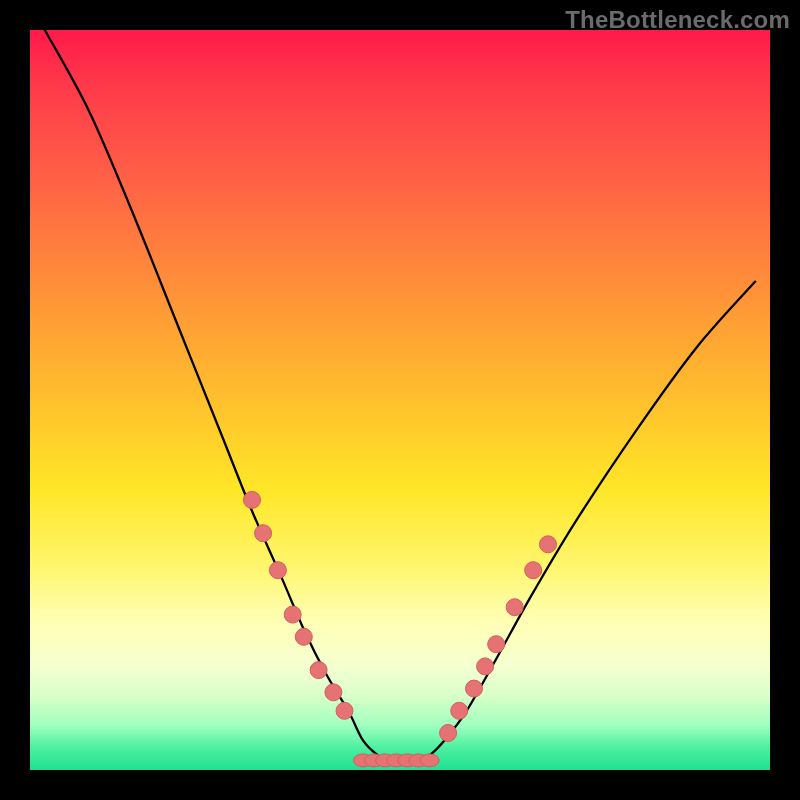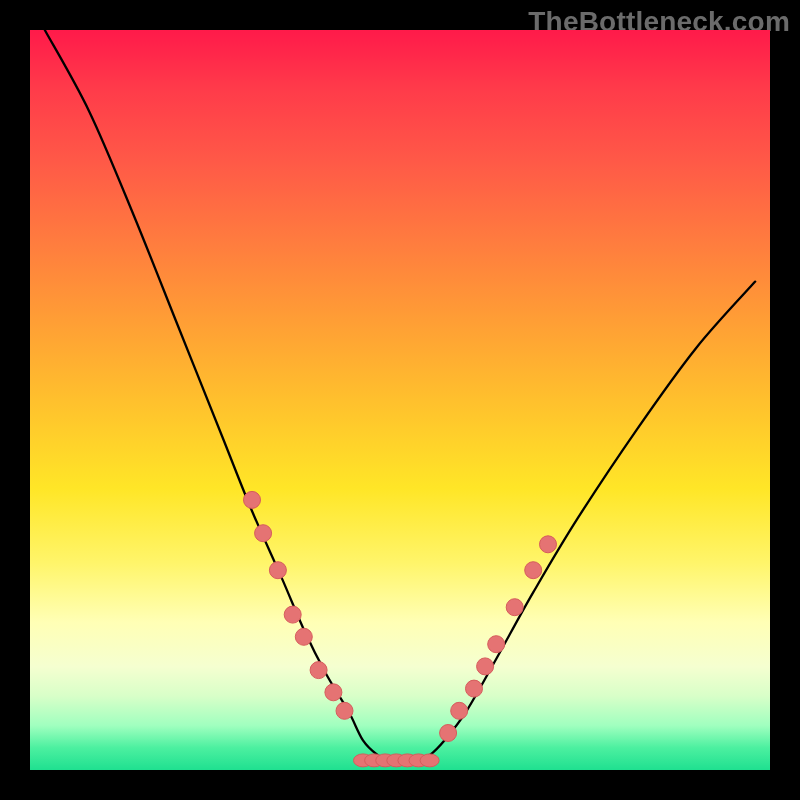--- a/index.html
+++ b/index.html
@@ -30,21 +30,21 @@
       #d8ffc8 90%,
       #a0ffbf 94%,
       #4cf0a0 97%,
       #1fe090 100%);
   }
   .watermark {
     position: absolute;
     top: 6px;
     right: 10px;
     font-family: Arial, Helvetica, sans-serif;
-    font-size: 28px;
+    font-size: 24px;
     font-weight: 600;
     color: #6b6b6b;
     letter-spacing: 0.2px;
   }
   svg.curve {
     position: absolute;
     left: 0; top: 0;
     width: 740px; height: 740px;
     overflow: visible;
   }

